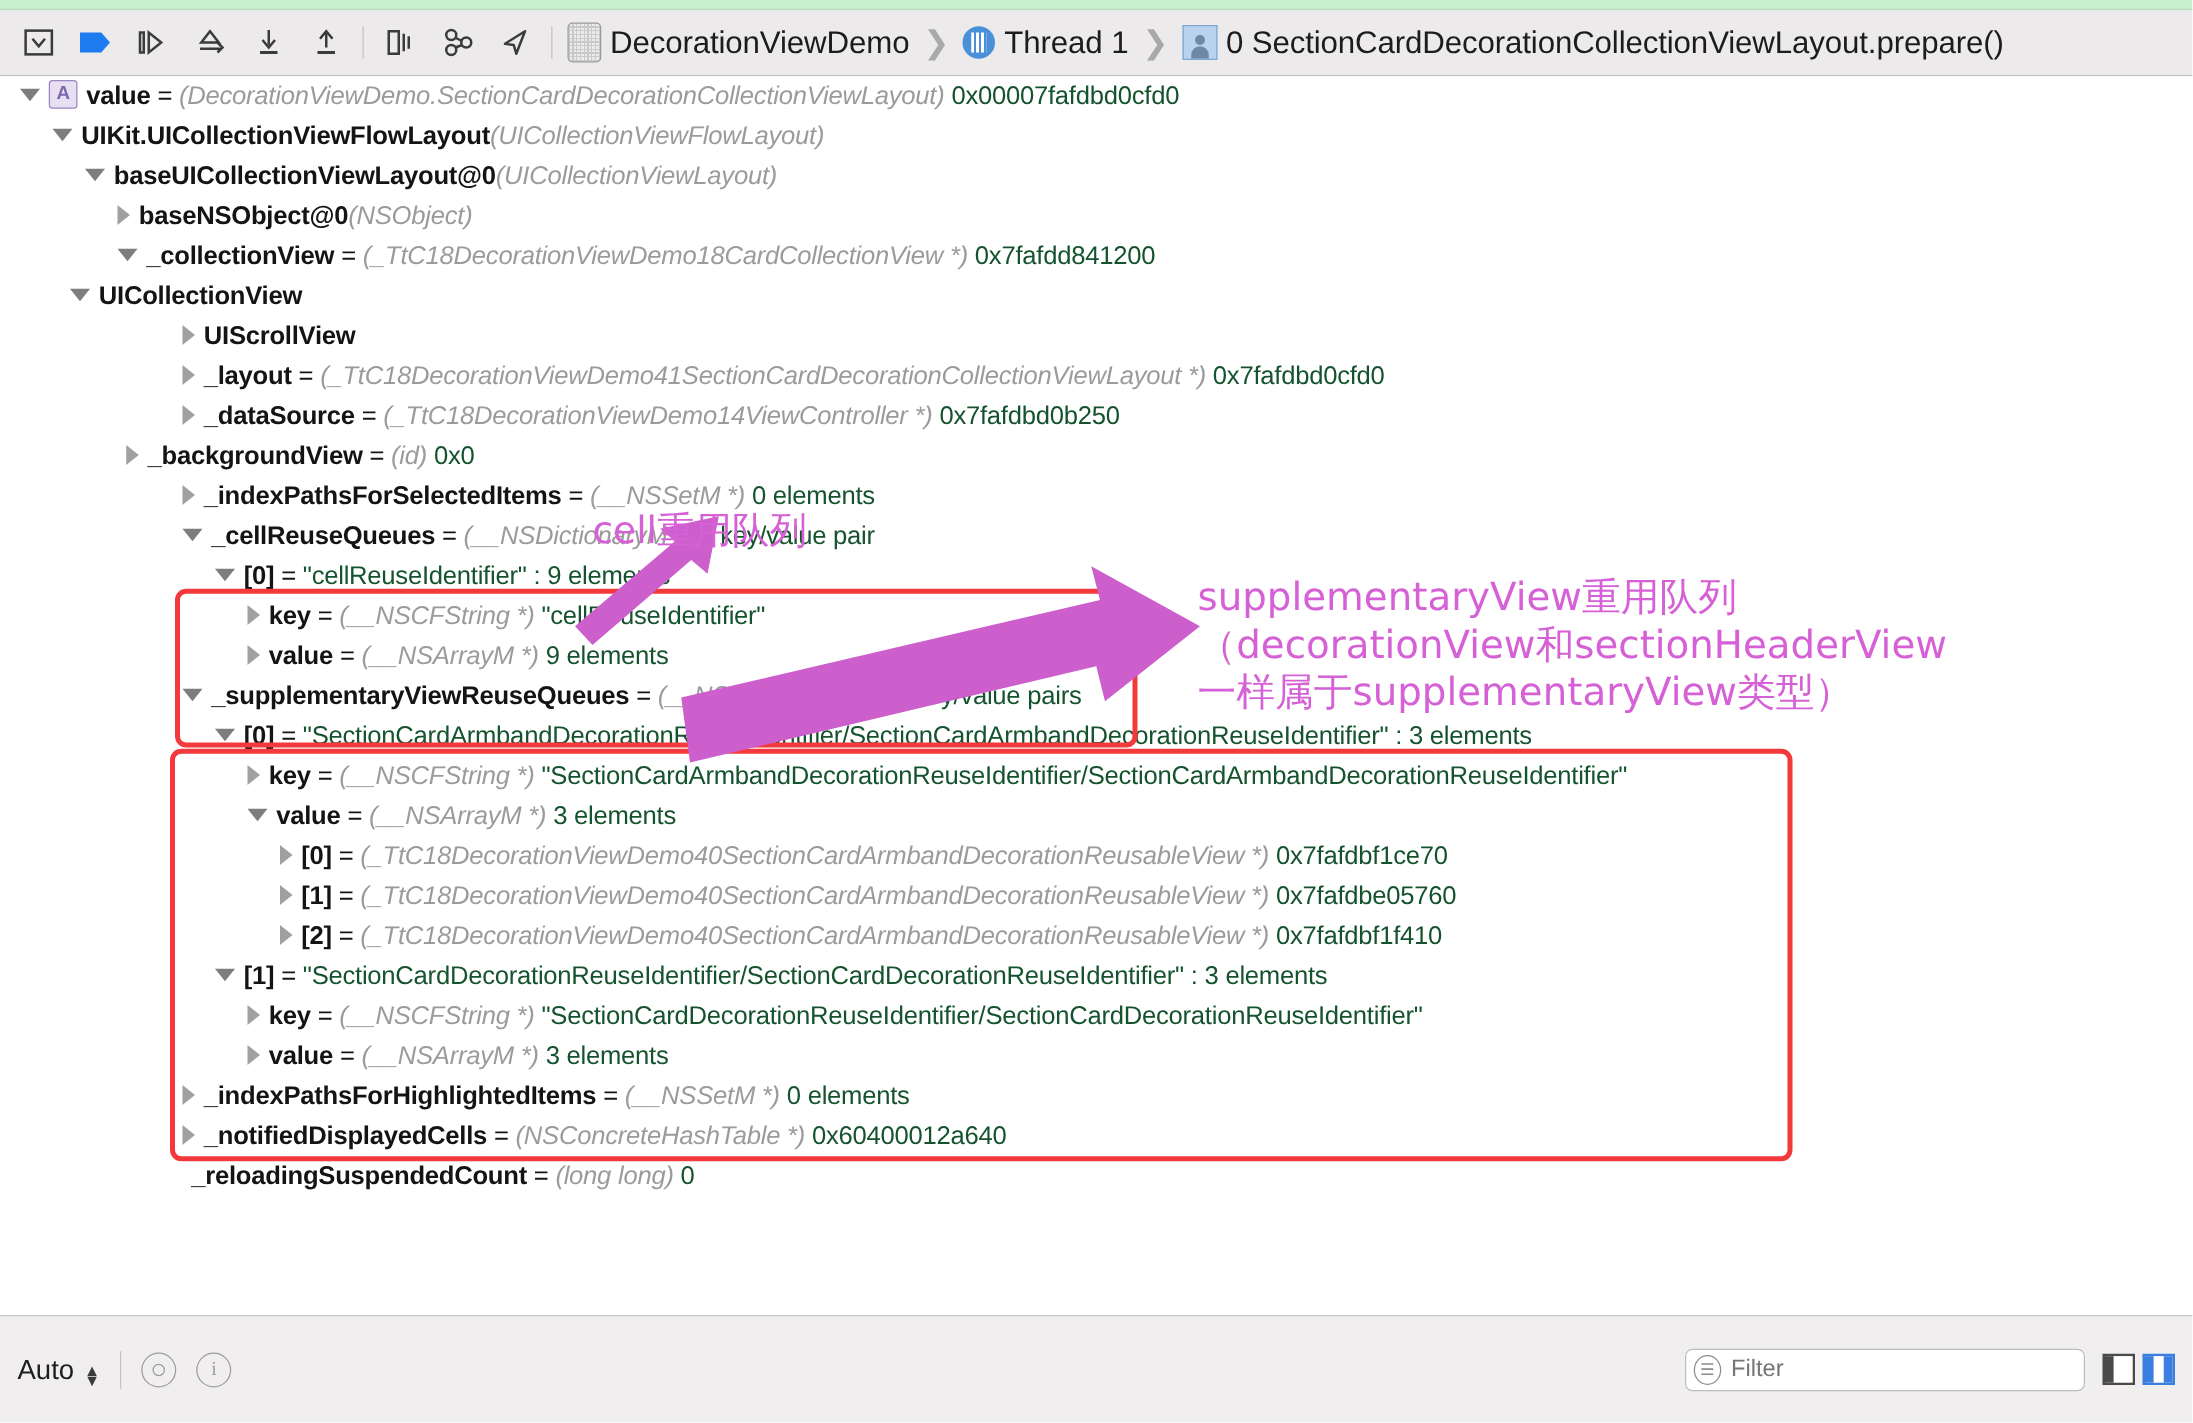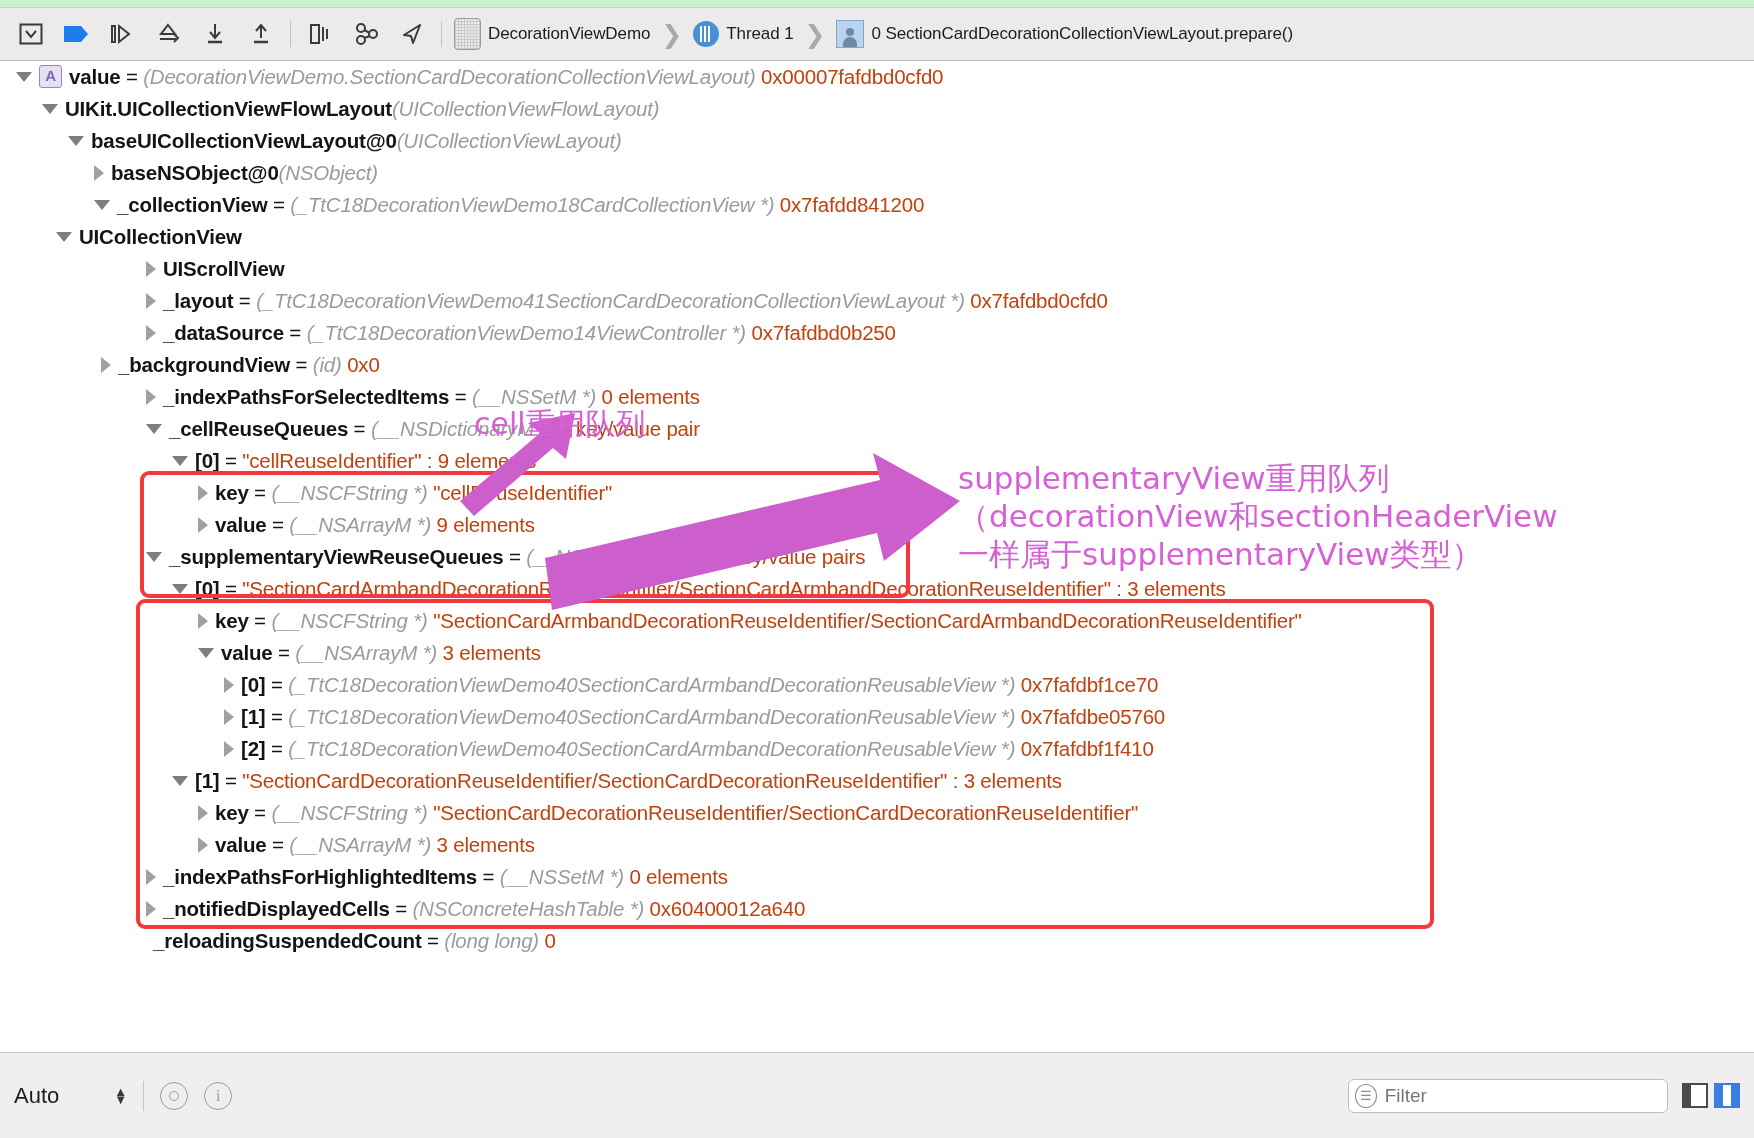--- a/index.html
+++ b/index.html
@@ -17,21 +17,21 @@
   .toolbar{
     height:53px;background:#eceaea;border-bottom:1px solid #bfbfbf;
     display:flex;align-items:center;padding:0 8px;box-sizing:border-box;
     position:relative;
   }
   .tb-btn{width:46px;height:40px;display:flex;align-items:center;justify-content:center;}
   .tb-sep{width:1px;height:26px;background:#c2c2c2;margin:0 6px;}
   .crumbs{display:flex;align-items:center;margin-left:4px;}
   .crumb{display:flex;align-items:center;height:40px;padding:0 2px;}
   .crumb .ctext{
-    font-size:17px;color:#1c1c1c;margin-left:7px;letter-spacing:-0.1px;
+    font-size:25px;color:#1c1c1c;margin-left:7px;letter-spacing:-0.1px;
     white-space:nowrap;
   }
   .chev{
     font-size:25px;color:#a9a9a9;margin:0 9px;font-weight:300;
     line-height:1;
   }
   .icon-proj{
     width:25px;height:30px;border:1.6px solid #9a9a9a;border-radius:4px;
     background:repeating-linear-gradient(0deg,#c9c9c9 0 1px,transparent 1px 3px),
                repeating-linear-gradient(90deg,#c9c9c9 0 1px,transparent 1px 3px);
@@ -75,21 +75,21 @@
     border-left:8px solid transparent;border-right:8px solid transparent;
     border-top:10px solid #7d7d7d;
   }
   .tw-right{
     border-top:8px solid transparent;border-bottom:8px solid transparent;
     border-left:10px solid #a0a0a0;
   }
   .tw-none{width:18px;height:1px;}
   .nm{font-weight:bold;color:#141414;}
   .ty{color:#9b9b9b;font-weight:normal;font-style:italic;}
-  .vl{color:#c2410c;font-weight:normal;}
+  .vl{color:#14532d;font-weight:normal;}
   .eq{color:#141414;font-weight:normal;}
   .badge-a{
     display:inline-block;width:21px;height:21px;line-height:19px;text-align:center;
     border:1.5px solid #9a86c4;color:#7c66ad;border-radius:3px;
     background:#e7e0f3;font-size:15px;font-weight:bold;
     vertical-align:middle;position:relative;top:-2px;margin-right:7px;
   }
 
   
   .redbox{
@@ -108,21 +108,21 @@
   #anno-supp{left:958px;top:398px;font-size:31px;line-height:38px;}
 
   .arrow-svg{position:absolute;left:0;top:0;pointer-events:none;}
 
   
   .bottombar{
     position:absolute;left:0;right:0;bottom:0;height:86px;
     background:#f0eeee;border-top:1px solid #c6c6c6;
     display:flex;align-items:center;padding:0 14px;box-sizing:border-box;
   }
-  .auto-ctl{display:flex;align-items:center;font-size:22px;color:#1d1d1d;gap:47px;}
+  .auto-ctl{display:flex;align-items:flex-end;font-size:22px;color:#1d1d1d;}
   .stepper{display:inline-flex;flex-direction:column;margin-left:8px;line-height:8px;font-size:13px;color:#3a3a3a;}
   .bb-sep{width:1px;height:30px;background:#c4c4c4;margin:0 16px;}
   .circ-ic{
     width:26px;height:26px;border-radius:50%;border:1.6px solid #9d9d9d;
     display:flex;align-items:center;justify-content:center;color:#9d9d9d;
     font-size:16px;margin-right:16px;font-family:"Liberation Serif",serif;
   }
   .circ-ic .dot{width:8px;height:8px;border-radius:50%;border:1.6px solid #9d9d9d;}
   .spacer{flex:1;}
   .filter-field{

